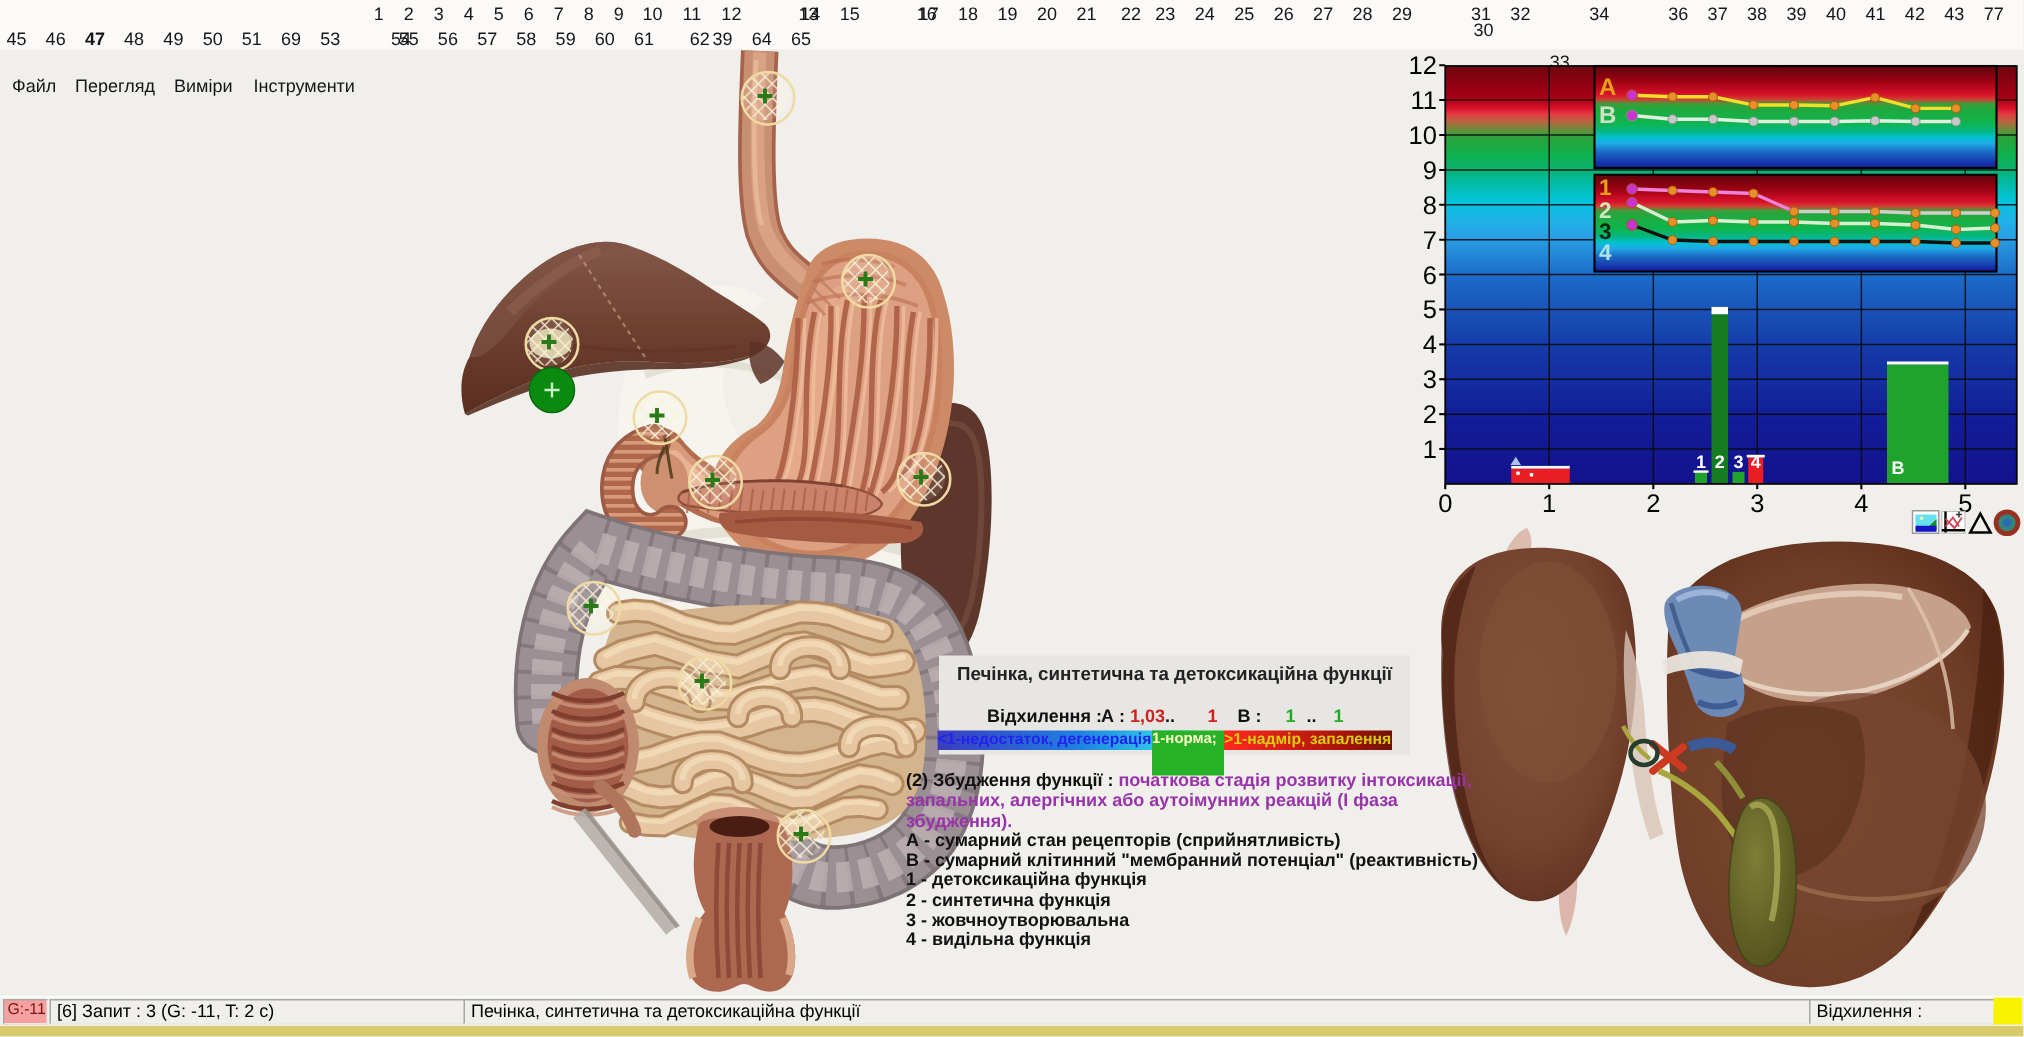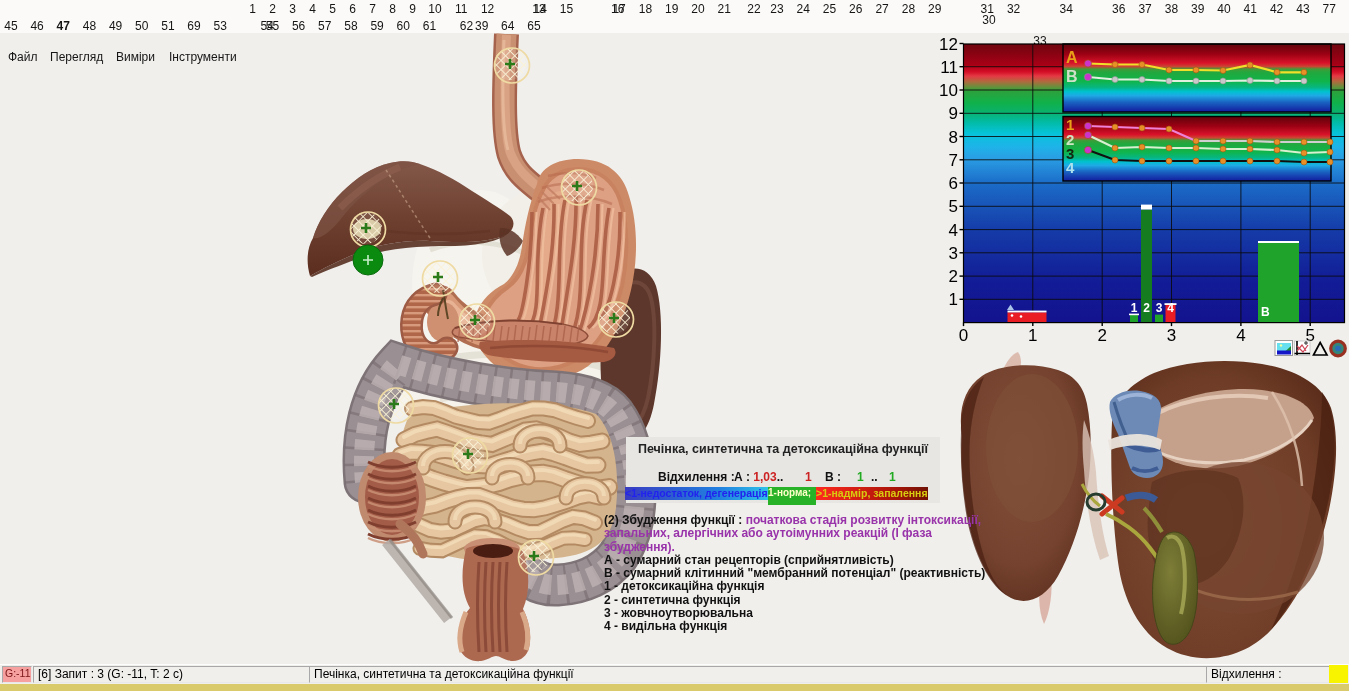--- a/index.html
+++ b/index.html
@@ -463,21 +463,21 @@
 <div class="abs" style="left:626px;top:437px;width:314px;height:66px;background:#e7e6e3;"></div>
 <div class="abs" style="left:626px;top:442px;width:314px;text-align:center;font-size:12.5px;font-weight:bold;color:#222;">Печінка, синтетична та детоксикаційна функції</div>
 <div class="abs" style="left:658px;top:470px;font-size:12px;font-weight:bold;color:#111;">Відхилення :</div>
 <div class="abs" style="left:734px;top:470px;font-size:12px;font-weight:bold;color:#111;">А : <span style="color:#cc2222;">1,03</span><span style="color:#111;">..</span></div>
 <div class="abs" style="left:805px;top:470px;font-size:12px;font-weight:bold;color:#cc2222;">1</div>
 <div class="abs" style="left:825px;top:470px;font-size:12px;font-weight:bold;color:#111;">В :</div>
 <div class="abs" style="left:857px;top:470px;font-size:12px;font-weight:bold;color:#22aa22;">1</div>
 <div class="abs" style="left:871px;top:470px;font-size:12px;font-weight:bold;color:#111;">..</div>
 <div class="abs" style="left:889px;top:470px;font-size:12px;font-weight:bold;color:#22aa22;">1</div>
 <div class="abs" style="left:625px;top:487px;width:171px;height:13px;background:linear-gradient(90deg,#3a3cc0,#2080e0 55%,#38e8ec);color:#2222ee;font-size:10.5px;font-weight:bold;white-space:nowrap;overflow:hidden;">&lt;1-недостаток, дегенерація</div>
-<div class="abs" style="left:768px;top:487px;width:48px;height:18px;background:#28b228;color:#ffffc8;font-size:10px;font-weight:bold;white-space:nowrap;overflow:hidden;">1-норма;</div>
+<div class="abs" style="left:768px;top:487px;width:48px;height:30px;background:#28b228;color:#ffffc8;font-size:10px;font-weight:bold;white-space:nowrap;overflow:hidden;">1-норма;</div>
 <div class="abs" style="left:816px;top:487px;width:112px;height:13px;background:linear-gradient(90deg,#ff2a20,#aa1408 70%,#6e1205);color:#d8cc10;font-size:10.5px;font-weight:bold;white-space:nowrap;overflow:hidden;">&gt;1-надмір, запалення</div>
 <div class="abs" style="left:604px;top:514px;width:420px;font-size:12px;font-weight:bold;color:#111;line-height:13.3px;z-index:5;">
 <span>(2) Збудження функції : </span><span style="color:#9933aa;">початкова стадія розвитку інтоксикації,<br>запальних, алергічних або аутоімунних реакцій (І фаза<br>збудження).</span><br>
 А - сумарний стан рецепторів (сприйнятливість)<br>
 В - сумарний клітинний "мембранний потенціал" (реактивність)<br>
 1 - детоксикаційна функція<br>
 2 - синтетична функція<br>
 3 - жовчноутворювальна<br>
 4 - видільна функція
 </div>

